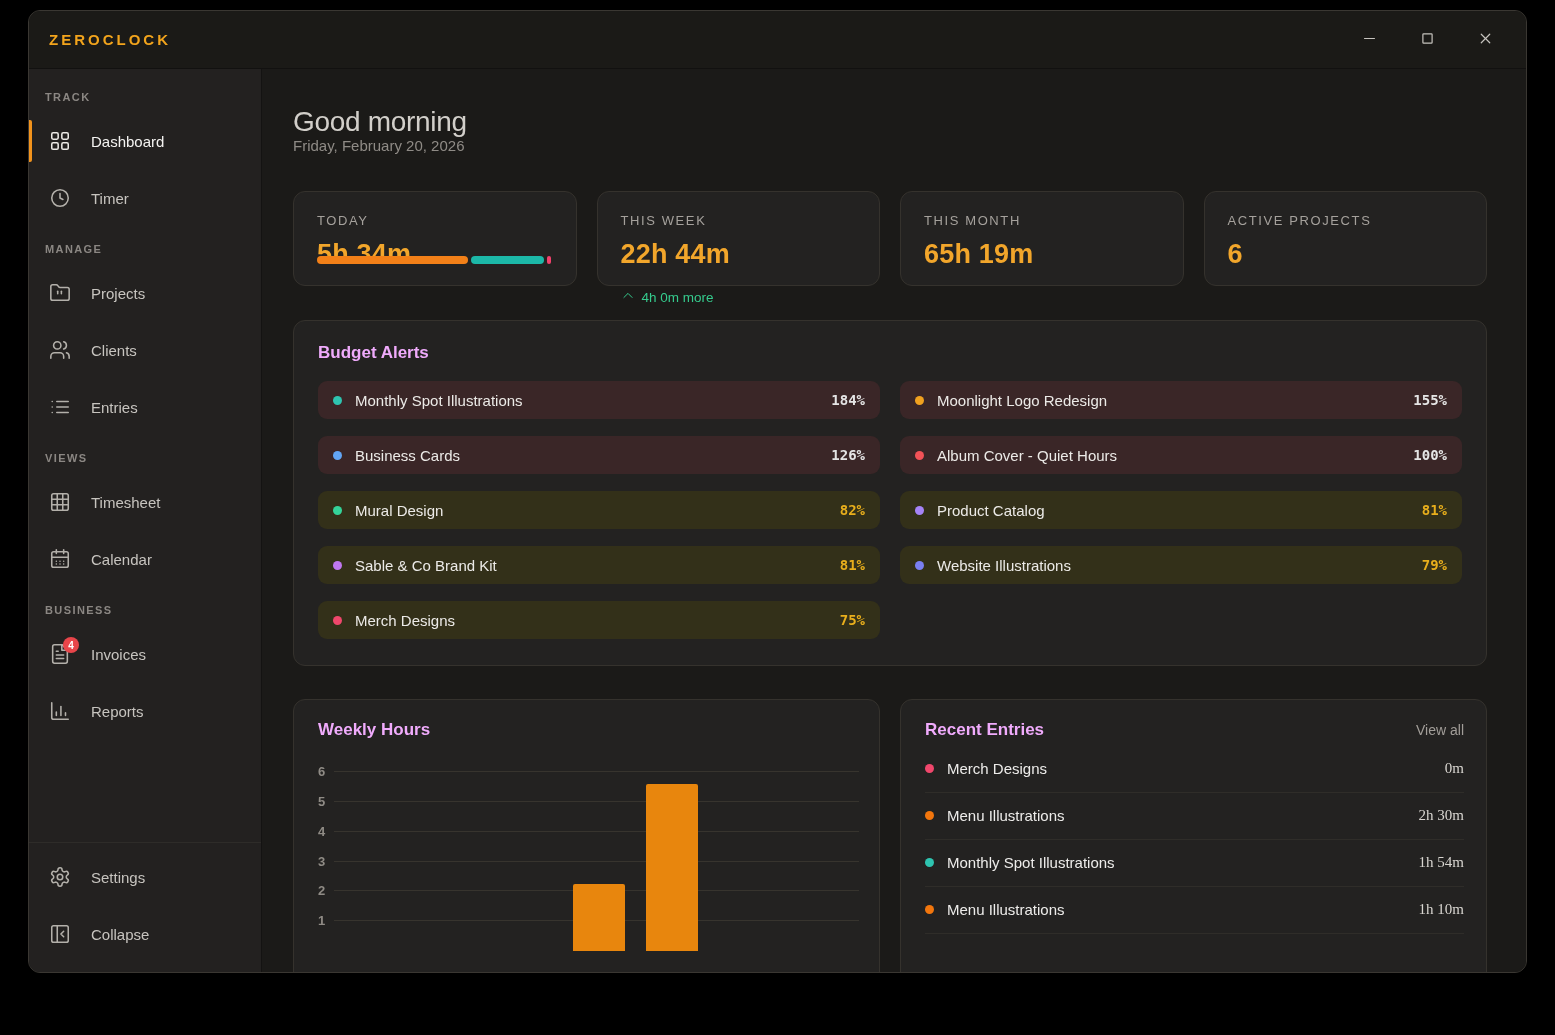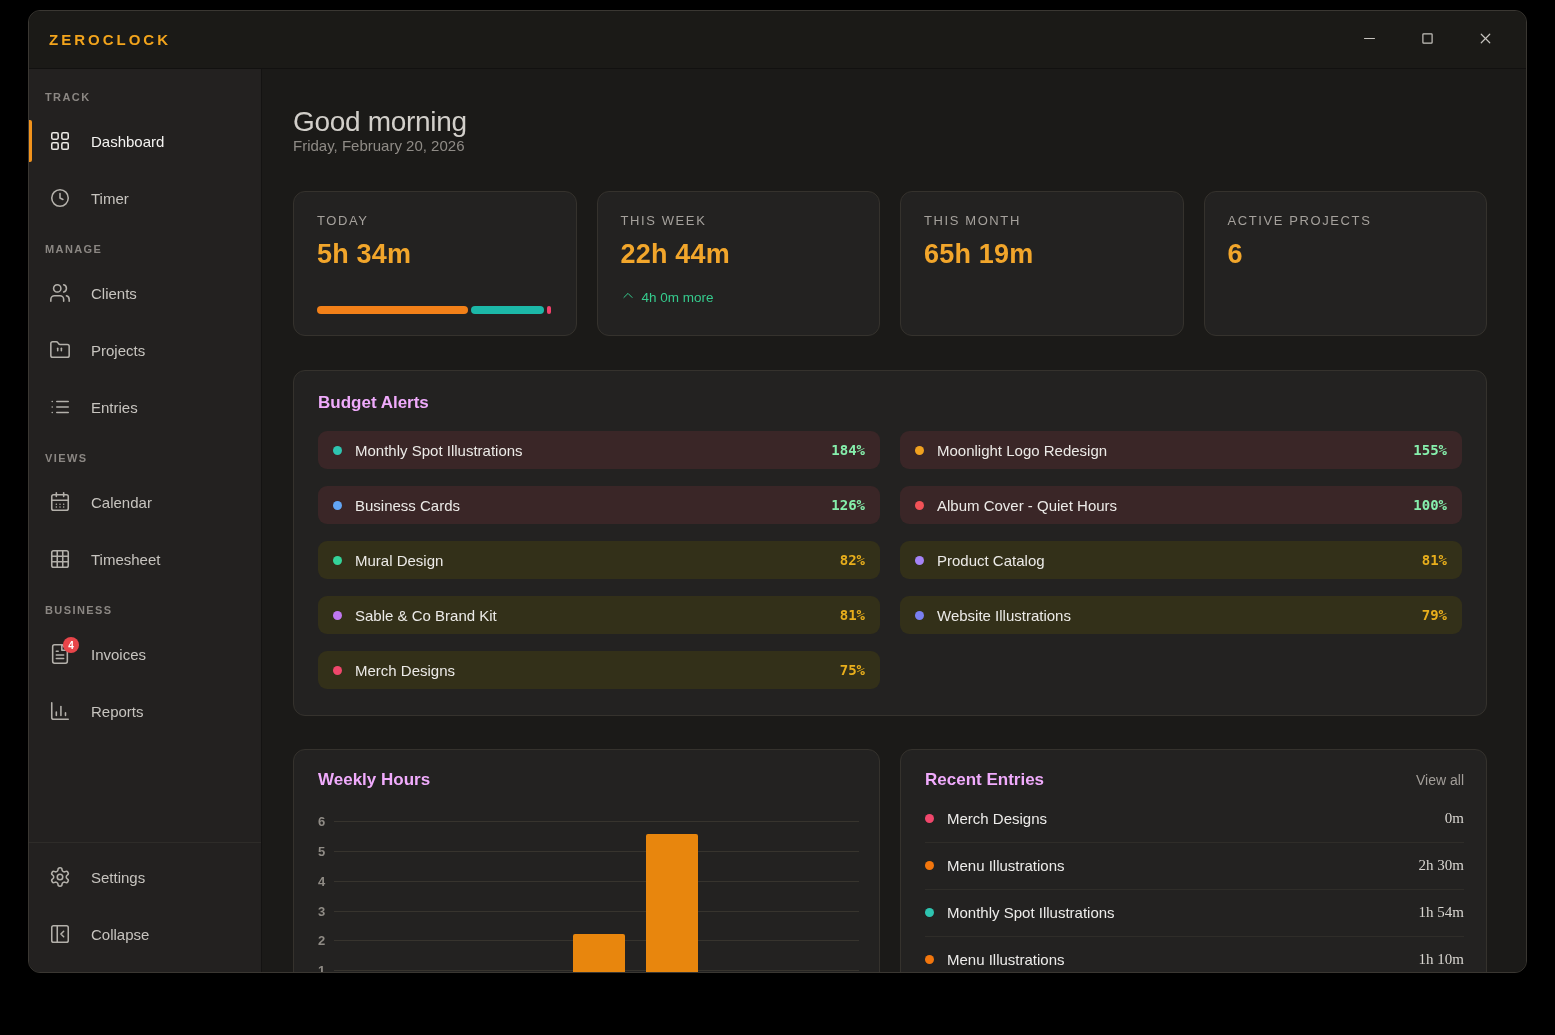--- a/index.html
+++ b/index.html
@@ -45,21 +45,21 @@
   .side-footer { border-top:1px solid #2e2c29; padding:9px 0 6px; }
 
   
   .main { flex:1; min-width:0; padding:30px 39px 4px 31px; background:#1b1a18; overflow:hidden; }
   .greeting { margin-top:8px; font-size:28px; line-height:30px; font-weight:500;
     letter-spacing:-0.3px; color:#d2cfca; }
   .date { font-size:15px; color:#8f8b86; }
 
   .stats { display:grid; grid-template-columns:repeat(4,1fr); gap:20px; margin-top:37px; }
   .card { background:#232221; border:1px solid #35322d; border-radius:12px; }
-  .stat-card { position:relative; height:145px; padding:21px 23px; }
+  .stat-card { position:relative; height:95px; padding:21px 23px; }
   .stat-label { font-size:13px; letter-spacing:1.6px; color:#a5a19c; }
   .stat-value { margin-top:11px; font-size:27px; font-weight:700; color:#f2a62b; letter-spacing:0.2px; }
   .progress { position:absolute; left:23px; right:23px; bottom:21px; height:8px;
     display:flex; gap:3px; }
   .progress i { display:block; height:8px; border-radius:99px; }
   .delta { margin-top:19px; display:flex; align-items:center; gap:7px;
     font-size:13.5px; color:#35cb8d; }
   .delta svg { width:14px; height:14px; }
 
   
@@ -68,21 +68,21 @@
   .alert-grid { display:grid; grid-template-columns:1fr 1fr; column-gap:20px; margin-top:18px; }
   .alert-col { display:flex; flex-direction:column; gap:17px; }
   .alert-row { height:38px; border-radius:9px; display:flex; align-items:center;
     padding:0 15px; cursor:pointer; }
   .alert-row.over { background:#3a2627; }
   .alert-row.warn { background:#333019; }
   .dot { width:9px; height:9px; border-radius:50%; flex:0 0 9px; margin-right:13px; }
   .alert-name { font-size:15px; color:#eceae7; }
   .pct { margin-left:auto; font-family:"DejaVu Sans Mono", monospace;
     font-size:14px; font-weight:700; }
-  .alert-row.over .pct { color:#86efac; }
+  .alert-row.over .pct { color:#e5e5e5; }
   .alert-row.warn .pct { color:#e8ae1c; }
 
   
   .bottom { display:grid; grid-template-columns:1fr 1fr; gap:20px; margin-top:33px; }
   .bottom .card { height:330px; }
   .panel-head { display:flex; align-items:center; justify-content:space-between;
     padding:20px 22px 0 24px; }
   .view-all { font-size:14px; color:#a29e99; cursor:pointer; background:none; border:none; }
 
   .chart { position:relative; height:192px; margin:19px 20px 0 24px; }
@@ -153,82 +153,82 @@
                   </svg>
                 </span>
                 <span class="lbl">Timer</span>
               </div>
             </div>
             <div class="nav-section">
               <div class="nav-label">MANAGE</div>
               <div class="nav-item">
                 <span class="ico">
                   <svg viewBox="0 0 24 24" fill="none" stroke="currentColor" stroke-width="1.7" stroke-linecap="round" stroke-linejoin="round">
+                    <path d="M20 20a2 2 0 0 0 2-2V8a2 2 0 0 0-2-2h-7.9a2 2 0 0 1-1.69-.9L9.6 3.9A2 2 0 0 0 7.93 3H4a2 2 0 0 0-2 2v13a2 2 0 0 0 2 2Z"></path>
+                    <path d="M9.5 10v2.8"></path>
+                    <path d="M13.5 10v2.8"></path>
+                  </svg>
+                </span>
+                <span class="lbl">Projects</span>
+              </div>
+              <div class="nav-item">
+                <span class="ico">
+                  <svg viewBox="0 0 24 24" fill="none" stroke="currentColor" stroke-width="1.7" stroke-linecap="round" stroke-linejoin="round">
                     <path d="M16 21v-2a4 4 0 0 0-4-4H6a4 4 0 0 0-4 4v2"></path>
                     <circle cx="9" cy="7" r="4"></circle>
                     <path d="M22 21v-2a4 4 0 0 0-3-3.87"></path>
                     <path d="M16 3.13a4 4 0 0 1 0 7.75"></path>
                   </svg>
                 </span>
                 <span class="lbl">Clients</span>
-              </div>
-              <div class="nav-item">
-                <span class="ico">
-                  <svg viewBox="0 0 24 24" fill="none" stroke="currentColor" stroke-width="1.7" stroke-linecap="round" stroke-linejoin="round">
-                    <path d="M20 20a2 2 0 0 0 2-2V8a2 2 0 0 0-2-2h-7.9a2 2 0 0 1-1.69-.9L9.6 3.9A2 2 0 0 0 7.93 3H4a2 2 0 0 0-2 2v13a2 2 0 0 0 2 2Z"></path>
-                    <path d="M9.5 10v2.8"></path>
-                    <path d="M13.5 10v2.8"></path>
-                  </svg>
-                </span>
-                <span class="lbl">Projects</span>
               </div>
               <div class="nav-item">
                 <span class="ico">
                   <svg viewBox="0 0 24 24" fill="none" stroke="currentColor" stroke-width="1.7" stroke-linecap="round" stroke-linejoin="round">
                     <path d="M8.5 6h12.5"></path>
                     <path d="M8.5 12h12.5"></path>
                     <path d="M8.5 18h12.5"></path>
                     <path d="M3.5 6h.01"></path>
                     <path d="M3.5 12h.01"></path>
                     <path d="M3.5 18h.01"></path>
                   </svg>
                 </span>
                 <span class="lbl">Entries</span>
               </div>
             </div>
             <div class="nav-section">
               <div class="nav-label">VIEWS</div>
+              <div class="nav-item">
+                <span class="ico">
+                  <svg viewBox="0 0 24 24" fill="none" stroke="currentColor" stroke-width="1.7" stroke-linecap="round" stroke-linejoin="round">
+                    <rect x="3" y="3" width="18" height="18" rx="2"></rect>
+                    <path d="M3 9h18"></path>
+                    <path d="M3 15h18"></path>
+                    <path d="M9 3v18"></path>
+                    <path d="M15 3v18"></path>
+                  </svg>
+                </span>
+                <span class="lbl">Timesheet</span>
+              </div>
               <div class="nav-item">
                 <span class="ico">
                   <svg viewBox="0 0 24 24" fill="none" stroke="currentColor" stroke-width="1.7" stroke-linecap="round" stroke-linejoin="round">
                     <path d="M8 2v4"></path>
                     <path d="M16 2v4"></path>
                     <rect x="3" y="4" width="18" height="17" rx="2"></rect>
                     <path d="M3 10h18"></path>
                     <path d="M8 14.5h.01"></path>
                     <path d="M12 14.5h.01"></path>
                     <path d="M16 14.5h.01"></path>
                     <path d="M8 17.5h.01"></path>
                     <path d="M12 17.5h.01"></path>
                     <path d="M16 17.5h.01"></path>
                   </svg>
                 </span>
                 <span class="lbl">Calendar</span>
-              </div>
-              <div class="nav-item">
-                <span class="ico">
-                  <svg viewBox="0 0 24 24" fill="none" stroke="currentColor" stroke-width="1.7" stroke-linecap="round" stroke-linejoin="round">
-                    <rect x="3" y="3" width="18" height="18" rx="2"></rect>
-                    <path d="M3 9h18"></path>
-                    <path d="M3 15h18"></path>
-                    <path d="M9 3v18"></path>
-                    <path d="M15 3v18"></path>
-                  </svg>
-                </span>
-                <span class="lbl">Timesheet</span>
               </div>
             </div>
             <div class="nav-section">
               <div class="nav-label">BUSINESS</div>
               <div class="nav-item">
                 <span class="ico">
                   <svg viewBox="0 0 24 24" fill="none" stroke="currentColor" stroke-width="1.7" stroke-linecap="round" stroke-linejoin="round">
                     <path d="M14.5 2H6a2 2 0 0 0-2 2v16a2 2 0 0 0 2 2h12a2 2 0 0 0 2-2V7.5L14.5 2z"></path>
                     <path d="M14 2v6h6"></path>
                     <path d="M16 13H8"></path>

